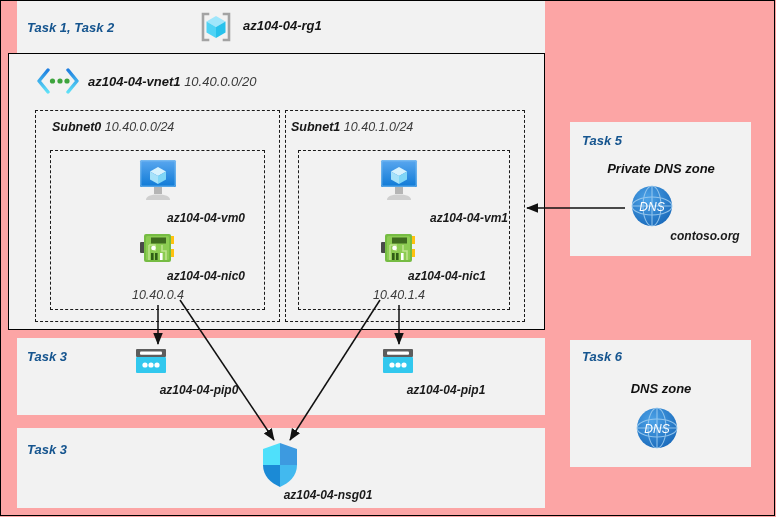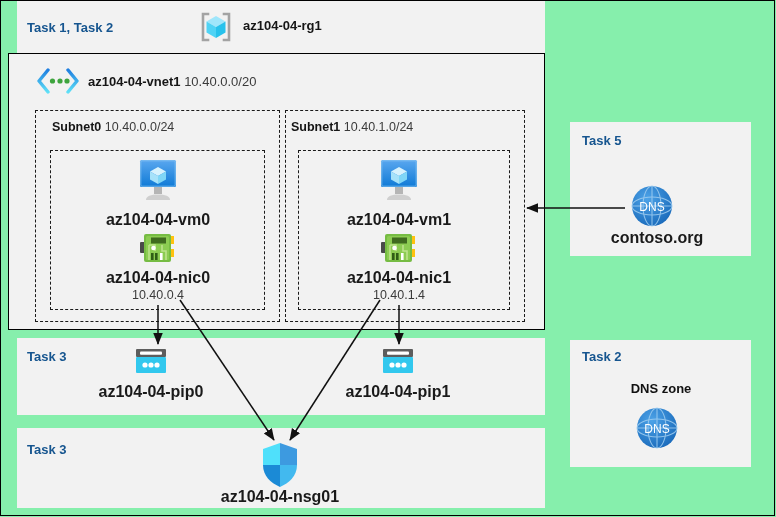--- a/index.html
+++ b/index.html
@@ -8,23 +8,24 @@
     padding: 0;
     background: #ffffff;
   }
   body {
     font-family: "Liberation Sans", sans-serif;
   }
   #canvas {
     position: relative;
     width: 776px;
     height: 517px;
-    background: #86efac;
+    background: #fca5a5;
     box-sizing: border-box;
     overflow: hidden;
+    font-style: italic;
   }
   .outer-border {
     position: absolute;
     left: 0px;
     top: 0px;
     width: 775px;
     height: 516px;
     border: 1px solid #000000;
     box-sizing: border-box;
     pointer-events: none;
@@ -83,26 +84,27 @@
     position: absolute;
     font-size: 12.5px;
     white-space: nowrap;
     color: #161616;
   }
   .subnet-title b { font-weight: bold; margin-top: 26px; }
   .subnet-title span.addr { font-weight: normal; color: #3b3b3b; text-align: center; }
 
   .node-label {
     position: absolute;
-    font-size: 16px;
+    font-size: 12px;
     font-weight: bold;
     color: #1a1a1a;
     text-align: center;
     white-space: nowrap;
     transform: translateX(-50%);
+    margin-left: 48px;
   }
   .node-sub {
     position: absolute;
     font-size: 12.5px;
     font-weight: normal;
     color: #3b3b3b;
     text-align: left;
     white-space: nowrap;
     transform: translateX(-50%);
   }
@@ -246,21 +248,21 @@
       <rect x="7" y="2" width="36" height="27" rx="1.5" fill="url(#vmScreen1)"></rect>
       <rect x="7.8" y="2.8" width="34.4" height="25.4" rx="1" fill="none" stroke="#8cc6f2" stroke-width="0.8"></rect>
       <polygon points="25,9 33,13.5 25,18 17,13.5" fill="#d7f2fd"></polygon>
       <polygon points="17,13.5 25,18 25,26 17,21.5" fill="#a6e2fa"></polygon>
       <polygon points="33,13.5 33,21.5 25,26 25,18" fill="#7fd6f7"></polygon>
       <rect x="21" y="29" width="8" height="7" fill="#b5b5b5"></rect>
       <path d="M13,42 C13,38 18,36.5 25,36.5 C32,36.5 37,38 37,42 Z" fill="#cfcfcf"></path>
     </svg>
   </div>
 
-  <div class="node-label" style="left:399px; top:211px;">az104-04-vm1</div>
+  <div class="node-label" style="left:421px; top:211px;">az104-04-vm1</div>
 
   <div class="icon icon-centered" style="left:399px; top:231px;">
     <svg width="40" height="36" viewBox="0 0 40 36">
       <rect x="31" y="5" width="5" height="8" fill="#ffc20e"></rect>
       <rect x="31" y="18" width="5" height="8" fill="#ffc20e"></rect>
       <rect x="2" y="11" width="5" height="11" rx="1" fill="#4a4a4a"></rect>
       <rect x="6" y="3" width="27" height="28" rx="2" fill="#76bc43"></rect>
       <rect x="8" y="5" width="23" height="24" rx="1.5" fill="#8ccc52"></rect>
       <rect x="13" y="6.5" width="15" height="6" fill="#3f6b1f"></rect>
       <path d="M11,14 L11,29" stroke="#bde38c" stroke-width="1.6" fill="none"></path>
@@ -316,20 +318,21 @@
         <rect x="21" y="0" width="21" height="24" fill="#3d9ae0"></rect>
         <rect x="0" y="24" width="21" height="24" fill="#1b8ad6"></rect>
         <rect x="21" y="24" width="21" height="24" fill="#42b9ef"></rect>
       </g>
     </svg>
   </div>
   <div class="node-label" style="left:280px; top:488px;">az104-04-nsg01</div>
 
   <div class="task-label" style="left:582px; top:133px;">Task 5</div>
 
+  <div class="heading-center" style="left:661px; top:161px;">Private DNS zone</div>
 
   <div class="icon icon-centered" style="left:652px; top:183px;">
     <svg width="46" height="46" viewBox="0 0 46 46">
       <defs>
         <radialGradient id="dnsGrad0" cx="0.38" cy="0.32" r="0.78">
           <stop offset="0" stop-color="#4da3e8"></stop>
           <stop offset="1" stop-color="#1767b8"></stop>
         </radialGradient>
       </defs>
       <circle cx="23" cy="23" r="20" fill="url(#dnsGrad0)"></circle>
@@ -338,21 +341,21 @@
         <ellipse cx="23" cy="23" rx="20" ry="9"></ellipse>
         <line x1="3" y1="23" x2="43" y2="23"></line>
         <line x1="23" y1="3" x2="23" y2="43"></line>
       </g>
       <text x="23" y="28" font-family="Liberation Sans, sans-serif" font-size="12" fill="#ffffff" text-anchor="middle">DNS</text>
     </svg>
   </div>
 
   <div class="node-label" style="left:657px; top:229px;">contoso.org</div>
 
-  <div class="task-label" style="left:582px; top:349px;">Task 2</div>
+  <div class="task-label" style="left:582px; top:349px;">Task 6</div>
 
   <div class="heading-center" style="left:661px; top:381px;">DNS zone</div>
 
   <div class="icon icon-centered" style="left:657px; top:405px;">
     <svg width="46" height="46" viewBox="0 0 46 46">
       <defs>
         <radialGradient id="dnsGrad1" cx="0.38" cy="0.32" r="0.78">
           <stop offset="0" stop-color="#4da3e8"></stop>
           <stop offset="1" stop-color="#1767b8"></stop>
         </radialGradient>

